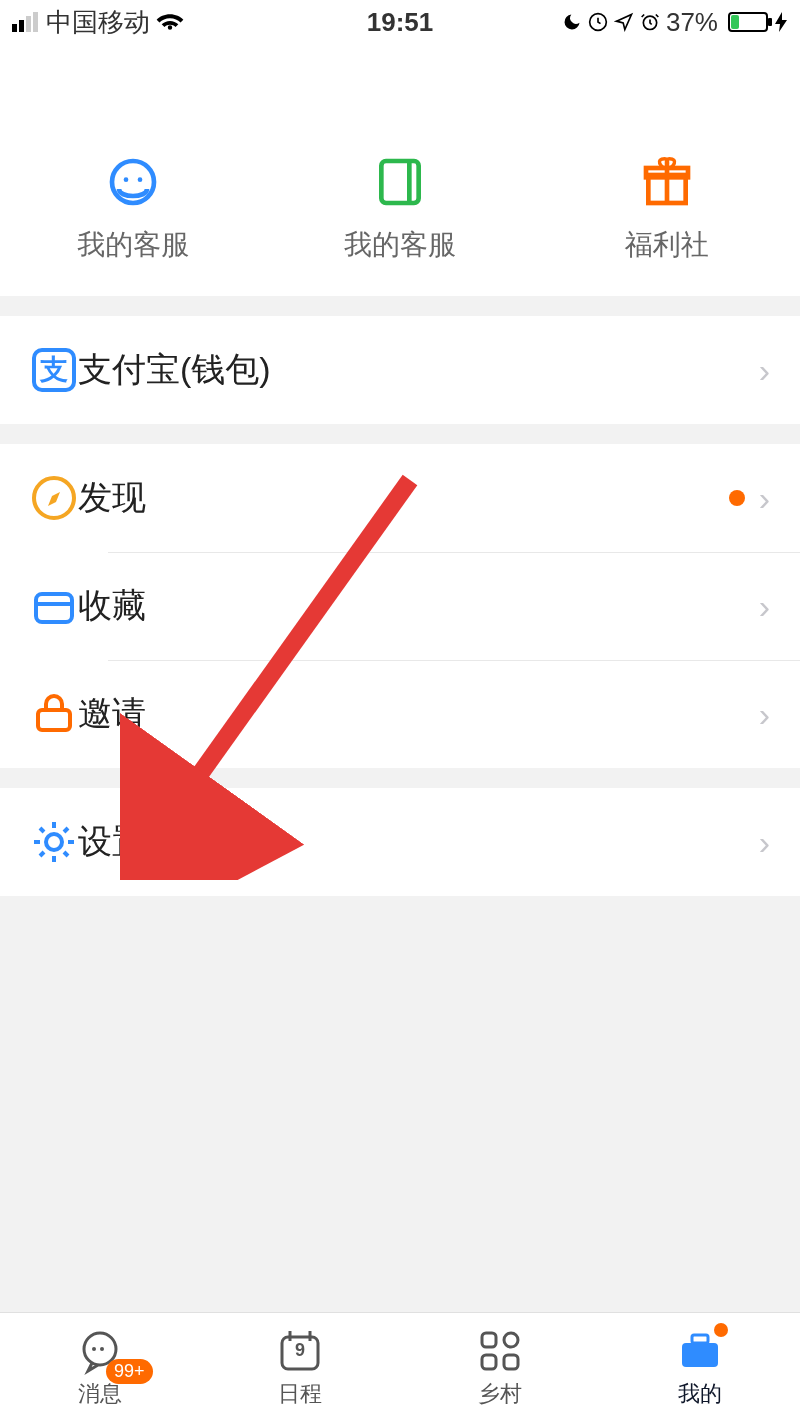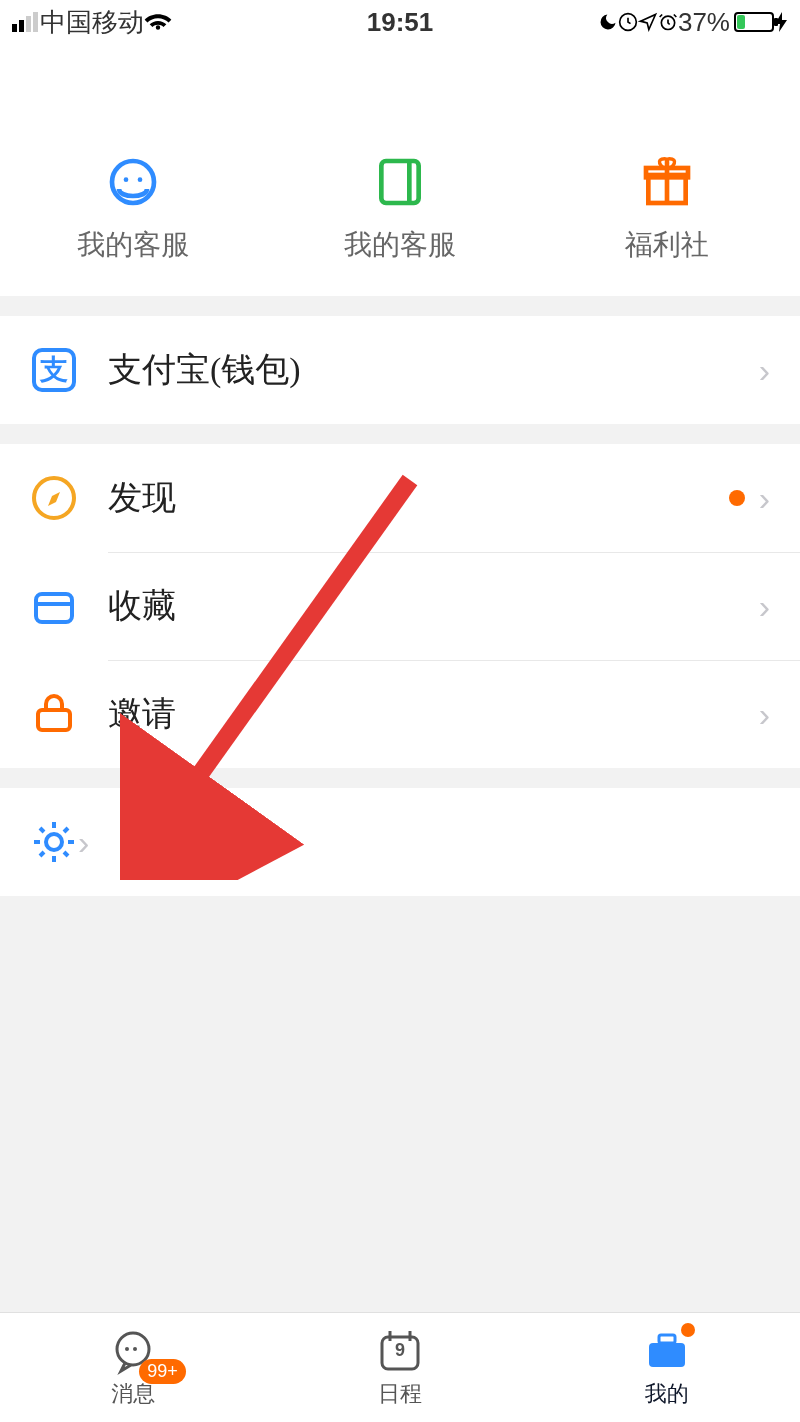--- a/index.html
+++ b/index.html
@@ -16,21 +16,21 @@
   .statusbar {
     height: 44px;
     background: #fff;
     display: flex;
     align-items: center;
     justify-content: space-between;
     padding: 0 12px;
     font-size: 26px;
     font-weight: 500;
   }
-  .sb-left, .sb-right { display:flex; align-items:center; gap:0; }
+  .sb-left, .sb-right { display:flex; align-items:center; gap:6px; }
   .sb-center { position:absolute; left:50%; transform:translateX(-50%); font-size:26px; font-weight:700;}
   .sb-icon { display:inline-flex; align-items:center; }
   
   .header-spacer { height:100px; background:#fff; }
   .tile-row {
     background:#fff;
     display:flex;
     justify-content:space-around;
     padding: 10px 0 32px 0;
   }
@@ -52,21 +52,21 @@
     position:relative;
     min-height: 108px;
   }
   .row + .row::before {
     content:"";
     position:absolute;
     left:108px; right:0; top:0;
     height:1px; background:#e8e8e8;
   }
   .row-icon { width:48px; height:48px; flex:none; display:flex; align-items:center; justify-content:center;}
-  .row-label { font-size:34px; color:#222; margin-left:30px; flex:1;font-family:Liberation Serif, serif; }
+  .row-label { font-size:34px; color:#222; flex:1; }
   .chevron { color:#c7c7cc; font-size:34px; }
   .dot-badge { width:16px; height:16px; border-radius:50%; background:#ff6a00; margin-right:14px; }
   
   .annotation-arrow {
     position:absolute;
     left:120px;
     top:460px;
     z-index:10;
     pointer-events:none;
   }
@@ -267,20 +267,21 @@
 </div>
 
 <div class="group">
   <div class="row">
     <span class="row-icon">
       <svg viewBox="0 0 48 48" width="48" height="48">
           <circle cx="24" cy="24" r="8" fill="none" stroke="#2f8cff" stroke-width="4"></circle>
           <path d="M24 4v6M24 38v6M44 24h-6M10 24H4M38 10l-4 4M14 34l-4 4M38 38l-4-4M14 14l-4-4" stroke="#2f8cff" stroke-width="4"></path>
         </svg>
     </span>
+    <span class="row-label">设置</span>
     <span class="chevron">›</span>
   </div>
 </div>
 
 <svg class="annotation-arrow" width="320" height="420">
   <defs>
     <marker id="arrowhead" markerWidth="14" markerHeight="14" refX="4" refY="7" orient="auto">
       <polygon points="0 0, 14 7, 0 14" fill="#e53935"></polygon>
     </marker>
   </defs>
@@ -304,20 +305,31 @@
     <span class="tab-icon">
       <svg viewBox="0 0 48 48" width="48" height="48">
           <rect x="6" y="10" width="36" height="32" rx="6" fill="none" stroke="#555" stroke-width="3"></rect>
           <line x1="14" y1="4" x2="14" y2="14" stroke="#555" stroke-width="3"></line>
           <line x1="34" y1="4" x2="34" y2="14" stroke="#555" stroke-width="3"></line>
         </svg>
       <span style="position:absolute;font-size:18px;font-weight:600;color:#555;">9</span>
     </span>
     <span>日程</span>
   </div>
+  <div class="tab">
+    <span class="tab-icon">
+      <svg viewBox="0 0 48 48" width="48" height="48">
+          <rect x="6" y="6" width="14" height="14" rx="4" fill="none" stroke="#555" stroke-width="3"></rect>
+          <circle cx="35" cy="13" r="7" fill="none" stroke="#555" stroke-width="3"></circle>
+          <rect x="6" y="28" width="14" height="14" rx="4" fill="none" stroke="#555" stroke-width="3"></rect>
+          <rect x="28" y="28" width="14" height="14" rx="4" fill="none" stroke="#555" stroke-width="3"></rect>
+        </svg>
+    </span>
+    <span>乡村</span>
+  </div>
   <div class="tab active">
     <span class="tab-icon">
       <svg viewBox="0 0 48 48" width="48" height="48">
           <rect x="6" y="16" width="36" height="24" rx="4" fill="#2f8cff"></rect>
           <rect x="16" y="8" width="16" height="8" rx="2" fill="none" stroke="#2f8cff" stroke-width="3"></rect>
         </svg>
       <span class="tab-dot"></span>
     </span>
     <span>我的</span>
   </div>

